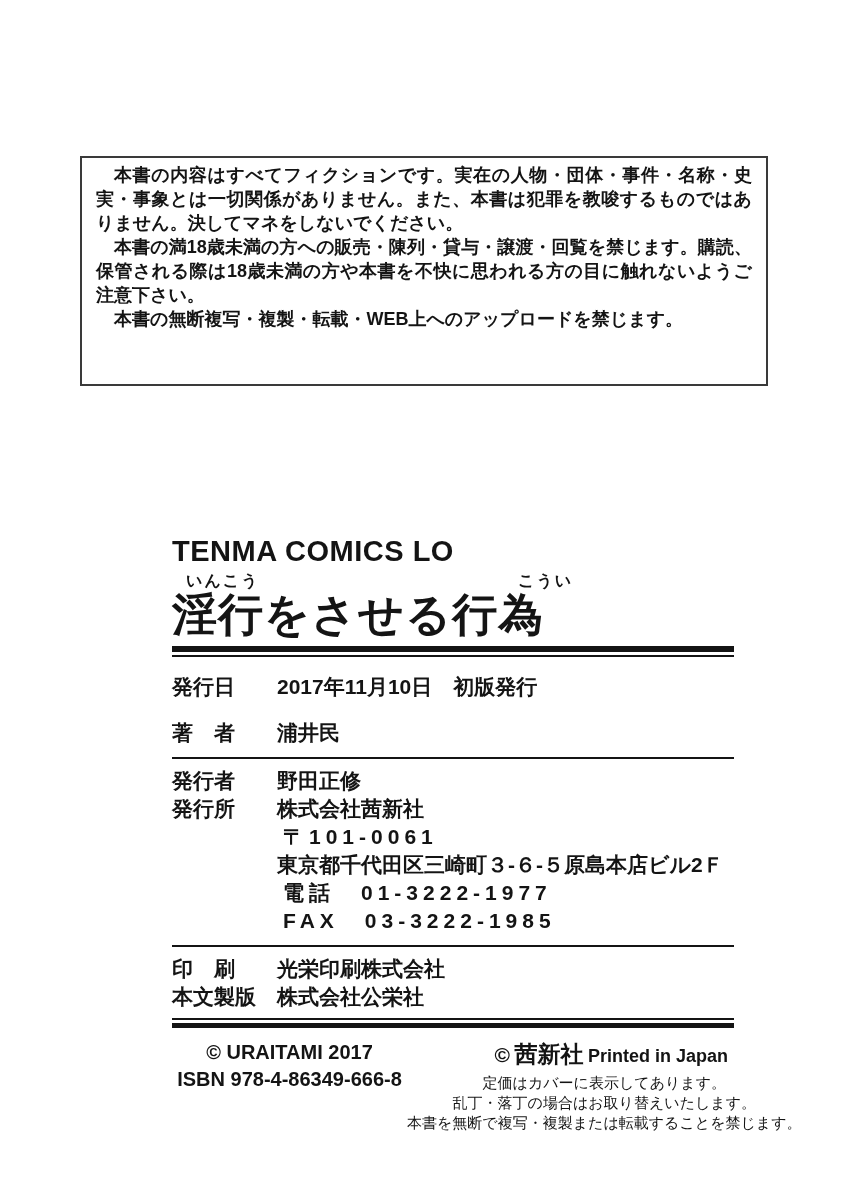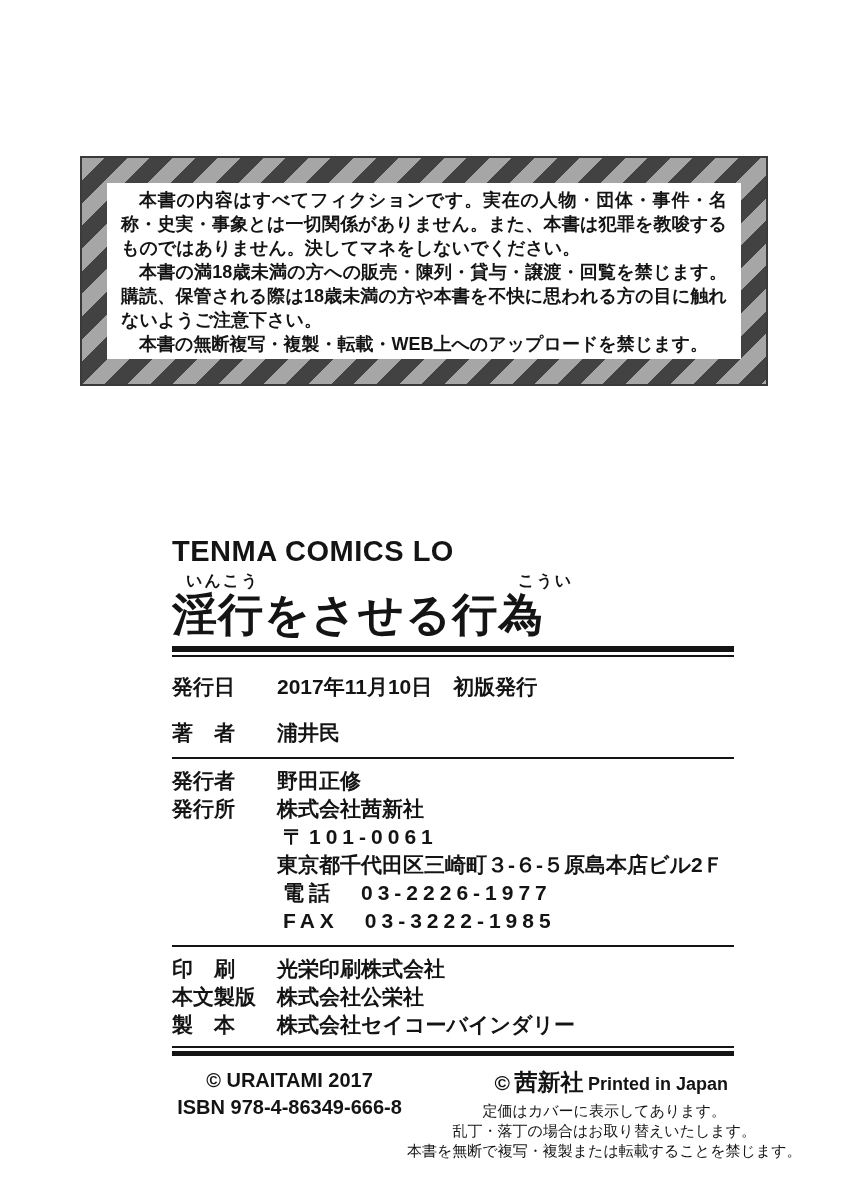--- a/index.html
+++ b/index.html
@@ -17,21 +17,20 @@
   }
   .page{position:absolute;inset:0;background:#fff;overflow:hidden;}
 
   
   .warning-frame{
     position:absolute;left:80px;top:156px;width:688px;height:230px;
     box-sizing:border-box;border:2px solid var(--frame-outline);
     background:repeating-linear-gradient(135deg,
       var(--stripe-light) 0 16px,
       var(--stripe-dark) 16px 32px);
-    padding:25px;
   }
   .warning-inner{
     background:#fff;width:100%;height:100%;box-sizing:border-box;
     padding:5px 14px;overflow:hidden;
   }
   .warning-inner p{
     margin:0;font-size:18px;line-height:24px;font-weight:bold;
     text-indent:1em;text-align:justify;letter-spacing:0;
   }
 
@@ -124,42 +123,38 @@
       <div class="row">
         <span class="lbl"></span>
         <span class="val spread">〒101-0061</span>
       </div>
       <div class="row">
         <span class="lbl"></span>
         <span class="val">東京都千代田区三崎町３-６-５原島本店ビル2Ｆ</span>
       </div>
       <div class="row">
         <span class="lbl"></span>
-        <span class="val spread">電話　03-2226-1977</span>
+        <span class="val spread">電話　01-3222-1977</span>
       </div>
       <div class="row">
         <span class="lbl"></span>
         <span class="val spread">FAX　03-3222-1985</span>
       </div>
     </div>
 
     <div class="rule"></div>
 
     <div>
       <div class="row">
         <span class="lbl">印　刷</span>
         <span class="val">光栄印刷株式会社</span>
       </div>
       <div class="row">
         <span class="lbl">本文製版</span>
         <span class="val">株式会社公栄社</span>
-      </div>
-      <div class="row">
-        <span class="lbl">製　本</span>
-        <span class="val">株式会社セイコーバインダリー</span>
       </div>
     </div>
 
     <div class="double-rule">
       <div class="thin"></div>
         <div class="gap"></div>
         <div class="thick"></div>
     </div>
 
     <div class="footer">

